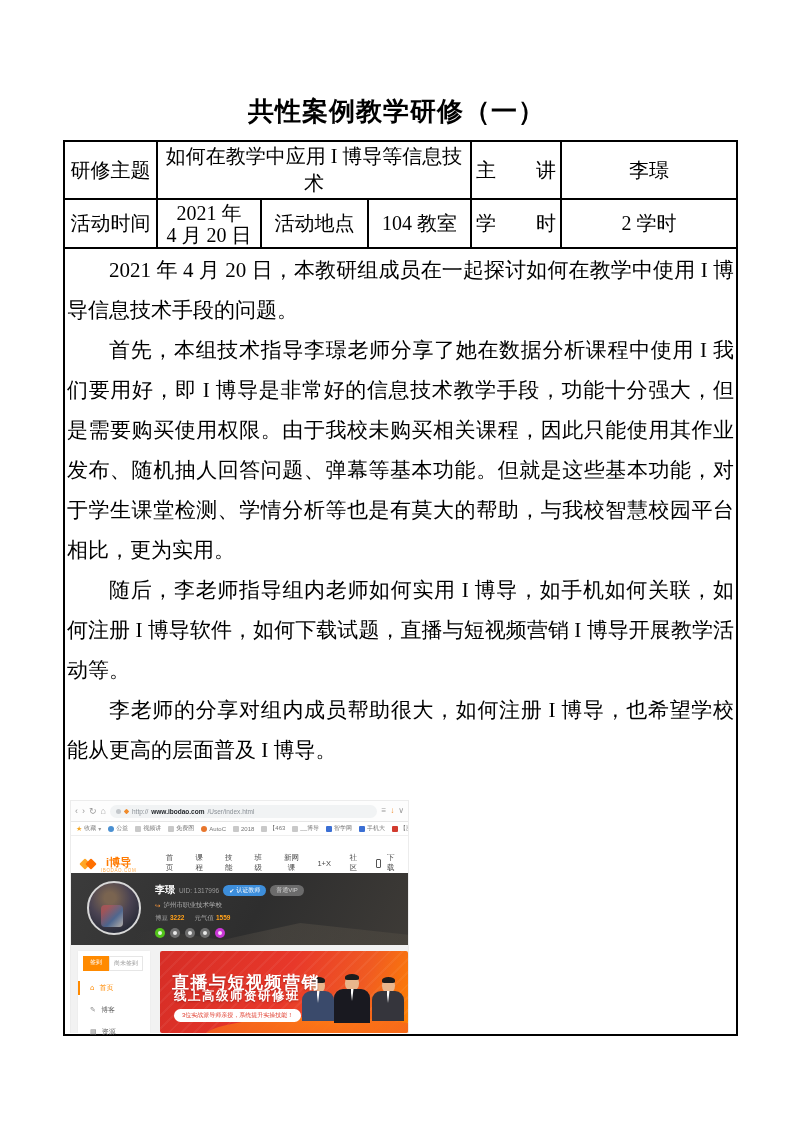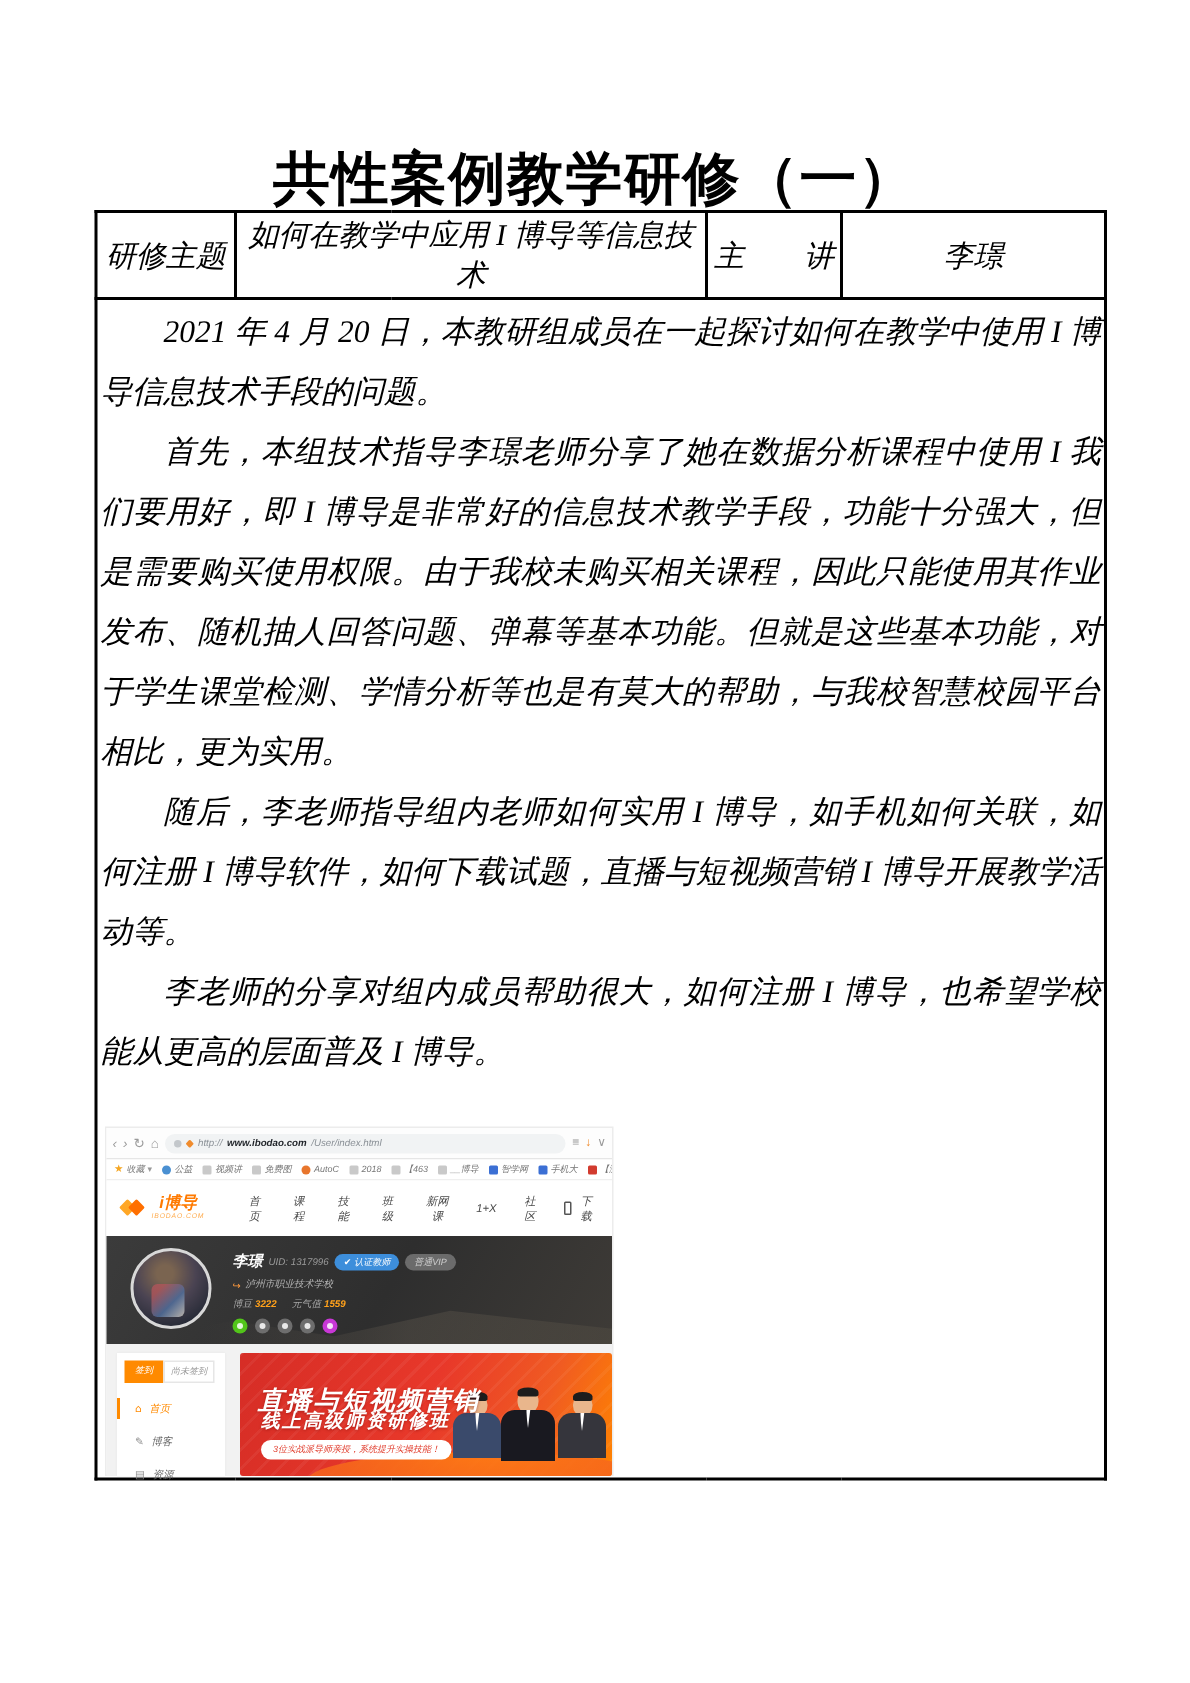--- a/index.html
+++ b/index.html
@@ -4,25 +4,25 @@
 <style>
   html,body{margin:0;padding:0;}
   body{
     width:793px;height:1122px;background:#ffffff;position:relative;
     font-family:"Liberation Serif","DejaVu Serif",serif;color:#000;
     overflow:hidden;
   }
   
   .doc-title{
     position:absolute;top:94px;left:0;width:100%;text-align:center;
-    font-size:38px;font-weight:bold;letter-spacing:1px;
+    font-size:26px;font-weight:bold;letter-spacing:1px;
   }
   table.info{
     position:absolute;left:63px;top:140px;width:673px;
-    border-collapse:collapse;table-layout:fixed;font-style:italic;
+    border-collapse:collapse;table-layout:fixed;
   }
   table.info td{
     border:2px solid #000;text-align:center;font-size:20px;padding:1px 2px;
     vertical-align:middle;
   }
   td.theme-cell{font-size:17px;}
   tr.r1{height:45px;}
   tr.r2{height:49px;}
   td.body-cell{
     height:756px;vertical-align:top;text-align:left;
@@ -64,21 +64,21 @@
   .bm{display:flex;align-items:center;gap:2px;}
   .fav{width:6px;height:6px;border-radius:1px;background:#c9c9c9;flex:none;}
   .fav-star{width:auto;height:auto;background:none;color:#f5a623;font-size:7px;line-height:1;}
   .fav-blue{background:#3b6fd4;}
   .fav-red{background:#d23b2f;}
   .fav-orange{background:#e8762d;border-radius:50%;}
   .fav-gblue{background:#4a90d2;border-radius:50%;}
   .bm-caret{color:#999;font-size:6px;}
 
   .site-nav{
-    height:37px;background:#fff;display:flex;align-items:center;padding:0 10px;
+    height:37px;background:#fff;display:flex;align-items:flex-end;padding:0 10px;
   }
   .logo{display:flex;align-items:center;gap:4px;margin-right:26px;}
   .logo-mark{width:16px;height:14px;position:relative;flex:none;}
   .logo-mark::before,.logo-mark::after{
     content:'';position:absolute;width:8px;height:8px;top:2px;
     transform:rotate(45deg);border-radius:1px;
   }
   .logo-mark::before{left:0;background:#ffa726;}
   .logo-mark::after{left:6px;background:#ff6f00;}
   .logo-txt{display:flex;flex-direction:column;line-height:1;}
@@ -196,20 +196,31 @@
       <col style="width:90px">
       <col style="width:176px">
   </colgroup>
   <tbody>
       <tr class="r1">
     <td>研修主题</td>
     <td class="theme-cell" colspan="3">如何在教学中应用 I 博导等信息技术</td>
     <td>主　　讲</td>
     <td>李璟</td>
   </tr>
+  <tr class="r2">
+    <td>活动时间</td>
+    <td class="date-cell">
+      <div>2021 年</div>
+      <div>4 月 20 日</div>
+    </td>
+    <td>活动地点</td>
+    <td>104 教室</td>
+    <td>学　　时</td>
+    <td>2 学时</td>
+  </tr>
   <tr>
     <td class="body-cell" colspan="6">
       <p>2021 年 4 月 20 日，本教研组成员在一起探讨如何在教学中使用 I 博导信息技术手段的问题。</p>
       <p>首先，本组技术指导李璟老师分享了她在数据分析课程中使用 I 我们要用好，即 I 博导是非常好的信息技术教学手段，功能十分强大，但是需要购买使用权限。由于我校未购买相关课程，因此只能使用其作业发布、随机抽人回答问题、弹幕等基本功能。但就是这些基本功能，对于学生课堂检测、学情分析等也是有莫大的帮助，与我校智慧校园平台相比，更为实用。</p>
       <p>随后，李老师指导组内老师如何实用 I 博导，如手机如何关联，如何注册 I 博导软件，如何下载试题，直播与短视频营销 I 博导开展教学活动等。</p>
       <p>李老师的分享对组内成员帮助很大，如何注册 I 博导，也希望学校能从更高的层面普及 I 博导。</p>
 
       <div class="shot">
 
         <div class="chrome">

